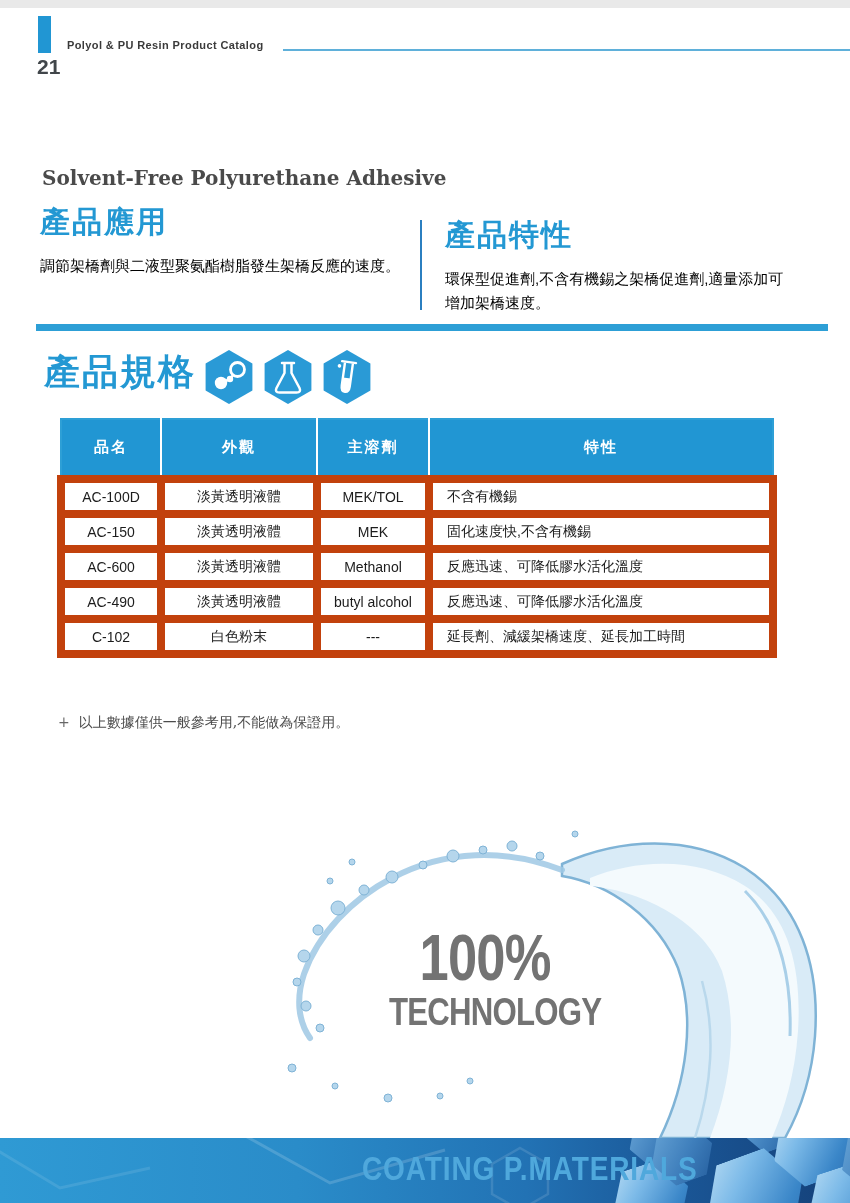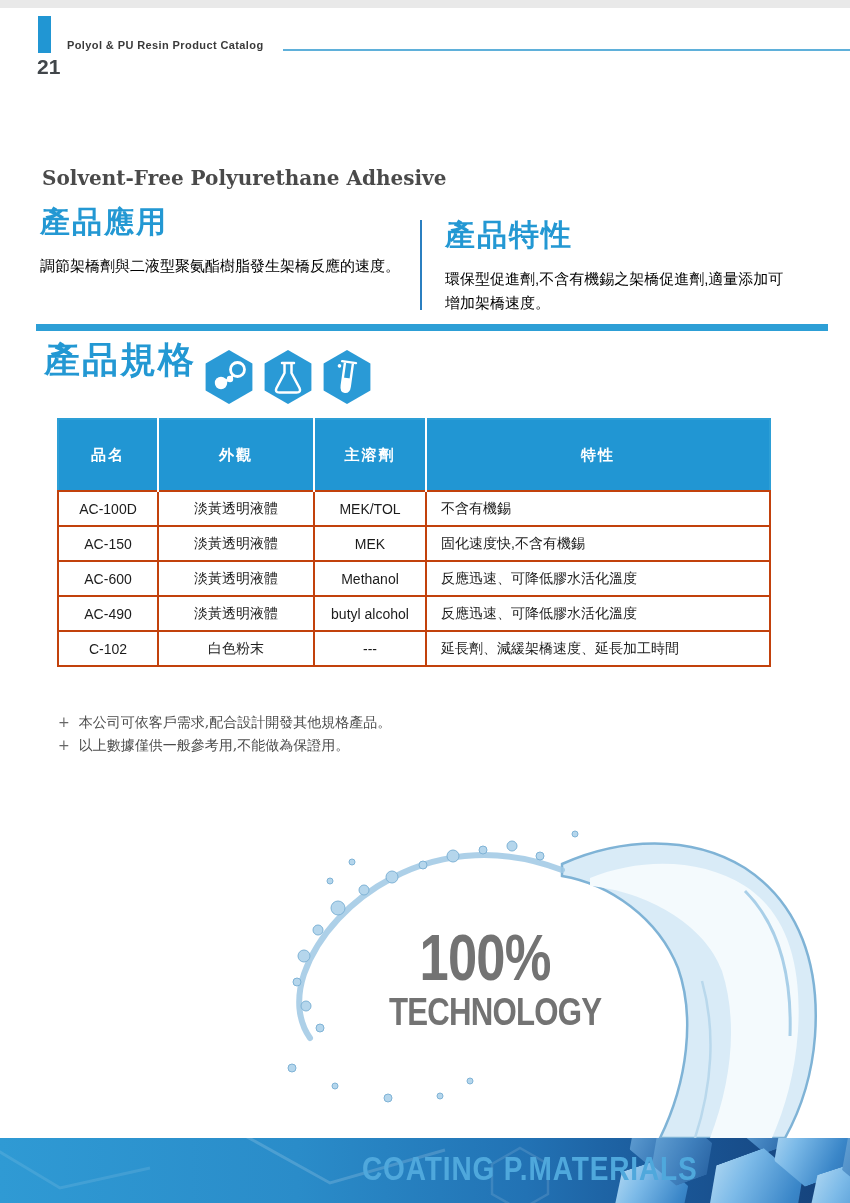--- a/index.html
+++ b/index.html
@@ -20,34 +20,34 @@
   .doc-sub    { position:absolute; left:42px; top:158px; font-family:"DejaVu Serif", serif;
                 font-size:20px; color:#4a4a4a;font-weight:bold; }
   
   .sec-h      { font-family:"DejaVu Serif", serif; font-size:30px; font-weight:bold; color:#2398d3; letter-spacing:2px; }
   .sec-p      { margin-top:11px; font-family:Liberation Sans, sans-serif; font-size:15px; color:#000000; line-height:1.6; }
   .col-left   { position:absolute; left:40px;  top:194px; width:380px; }
   .col-right  { position:absolute; left:445px; top:207px; width:340px; }
   .v-divider  { position:absolute; left:420px; top:212px; width:2px; height:90px; background:#2b7fc0; }
   
   .blue-bar   { position:absolute; left:36px; top:316px; width:792px; height:7px; background:#2d9fd6; }
-  .specs-h    { position:absolute; left:44px; top:328px; font-family:Liberation Mono, monospace;
+  .specs-h    { position:absolute; left:44px; top:340px; font-family:Liberation Mono, monospace;
                 font-size:36px; font-weight:bold; color:#2398d3; letter-spacing:2px; }
   .specs-icons{ position:absolute; left:203px; top:340px; }
   
   .spec-table { position:absolute; left:57px; top:410px; width:712px;
                 border-collapse:collapse; table-layout:fixed; }
   .spec-table th {
     background:#2196d3; color:#ffffff; font-size:15px; font-weight:bold;
-    height:72px; border-right:2px solid #ffffff; letter-spacing:2px; text-align:center;
+    height:60px; border-right:2px solid #ffffff; letter-spacing:2px; text-align:center;
   }
   .spec-table th:last-child { border-right:none; }
   .spec-table td {
     height:35px; font-size:14px; color:#1c1c1c; text-align:center;
-    border:2px solid #c2410c; background:#ffffff;
+    border:8px solid #c2410c; background:#ffffff;
   }
   .spec-table { border:2px solid #2d9fd6; }
   .spec-table td.feat { text-align:left; padding-left:14px; }
   
   .notes      { position:absolute; left:58px; top:703px; font-family:"DejaVu Serif", serif;
                 font-size:14px; color:#4c4c4c; line-height:23px; }
   .notes .plus{ margin-right:9px; color:#666; }
   
   .splash     { position:absolute; left:240px; top:778px; width:610px; height:352px; }
   .splash svg { position:absolute; left:0; top:0; }
@@ -161,23 +161,20 @@
       <tr>
         <td>C-102</td>
         <td>白色粉末</td>
         <td>---</td>
         <td class="feat">延長劑、減緩架橋速度、延長加工時間</td>
       </tr>
     </tbody>
   </table>
 
   <div class="notes">
-    <div>
-      <span class="plus">+</span><span>本公司可依客戶需求,配合設計開發其他規格產品。</span>
-    </div>
     <div>
       <span class="plus">+</span><span>以上數據僅供一般參考用,不能做為保證用。</span>
     </div>
   </div>
 
   <div class="splash">
     <svg width="610" height="352" viewBox="0 0 610 352">
 
       <path d="M 322,78 C 380,52 450,48 505,82 C 560,118 580,180 575,250 C 572,290 560,325 545,352 L 420,352 C 448,295 455,230 438,182 C 418,132 370,98 322,90 Z" fill="#d9ebf7" stroke="#7fb3d6" stroke-width="2.5"></path>
       <path d="M 350,92 C 400,72 460,72 505,100 C 548,128 562,180 558,245 C 555,288 545,322 532,352 L 470,352 C 492,295 498,235 482,185 C 465,138 405,105 350,100 Z" fill="#f4fafd"></path>

